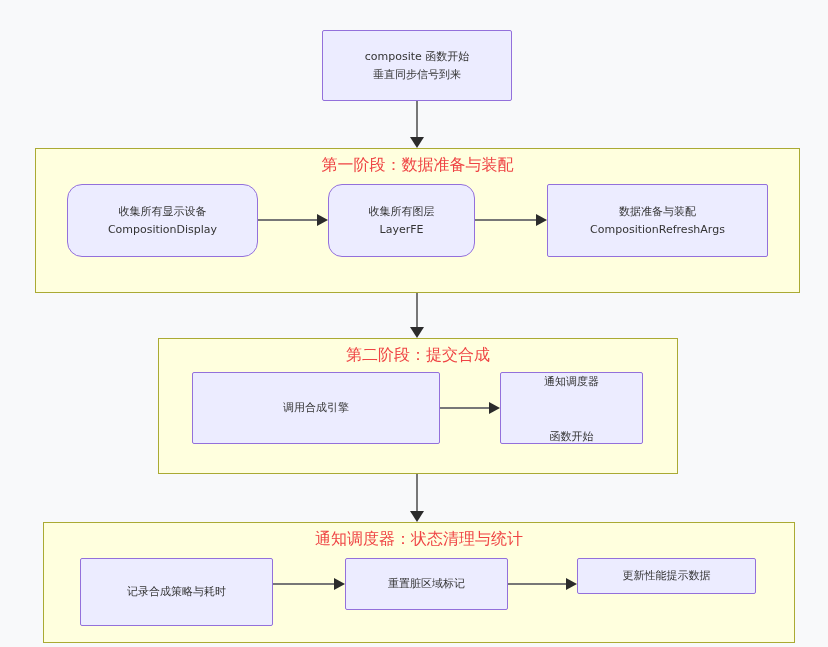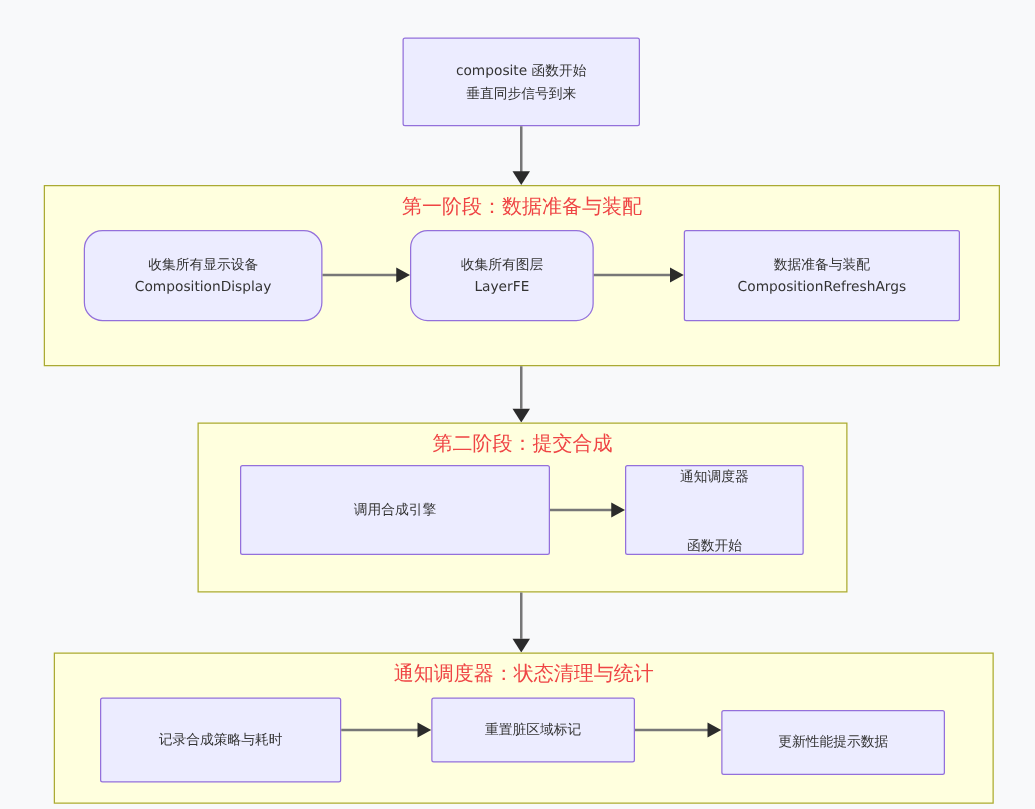--- a/index.html
+++ b/index.html
@@ -144,21 +144,21 @@
   </div>
 
   <div class="node" style="left:80px;top:558px;width:193px;height:68px;">
     <span>记录合成策略与耗时</span>
   </div>
 
   <div class="node" style="left:345px;top:558px;width:163px;height:52px;">
     <span>重置脏区域标记</span>
   </div>
 
-  <div class="node" style="left:577px;top:558px;width:179px;height:52px;margin-top:10px;">
+  <div class="node" style="left:577px;top:558px;width:179px;height:36px;">
     <span>更新性能提示数据</span>
   </div>
 
   <div>
     <div class="hline" style="left:273px;top:583px;width:62px;"></div>
     <div class="head-right" style="left:334px;top:578px;"></div>
   </div>
   <div>
     <div class="hline" style="left:508px;top:583px;width:59px;"></div>
     <div class="head-right" style="left:566px;top:578px;"></div>

